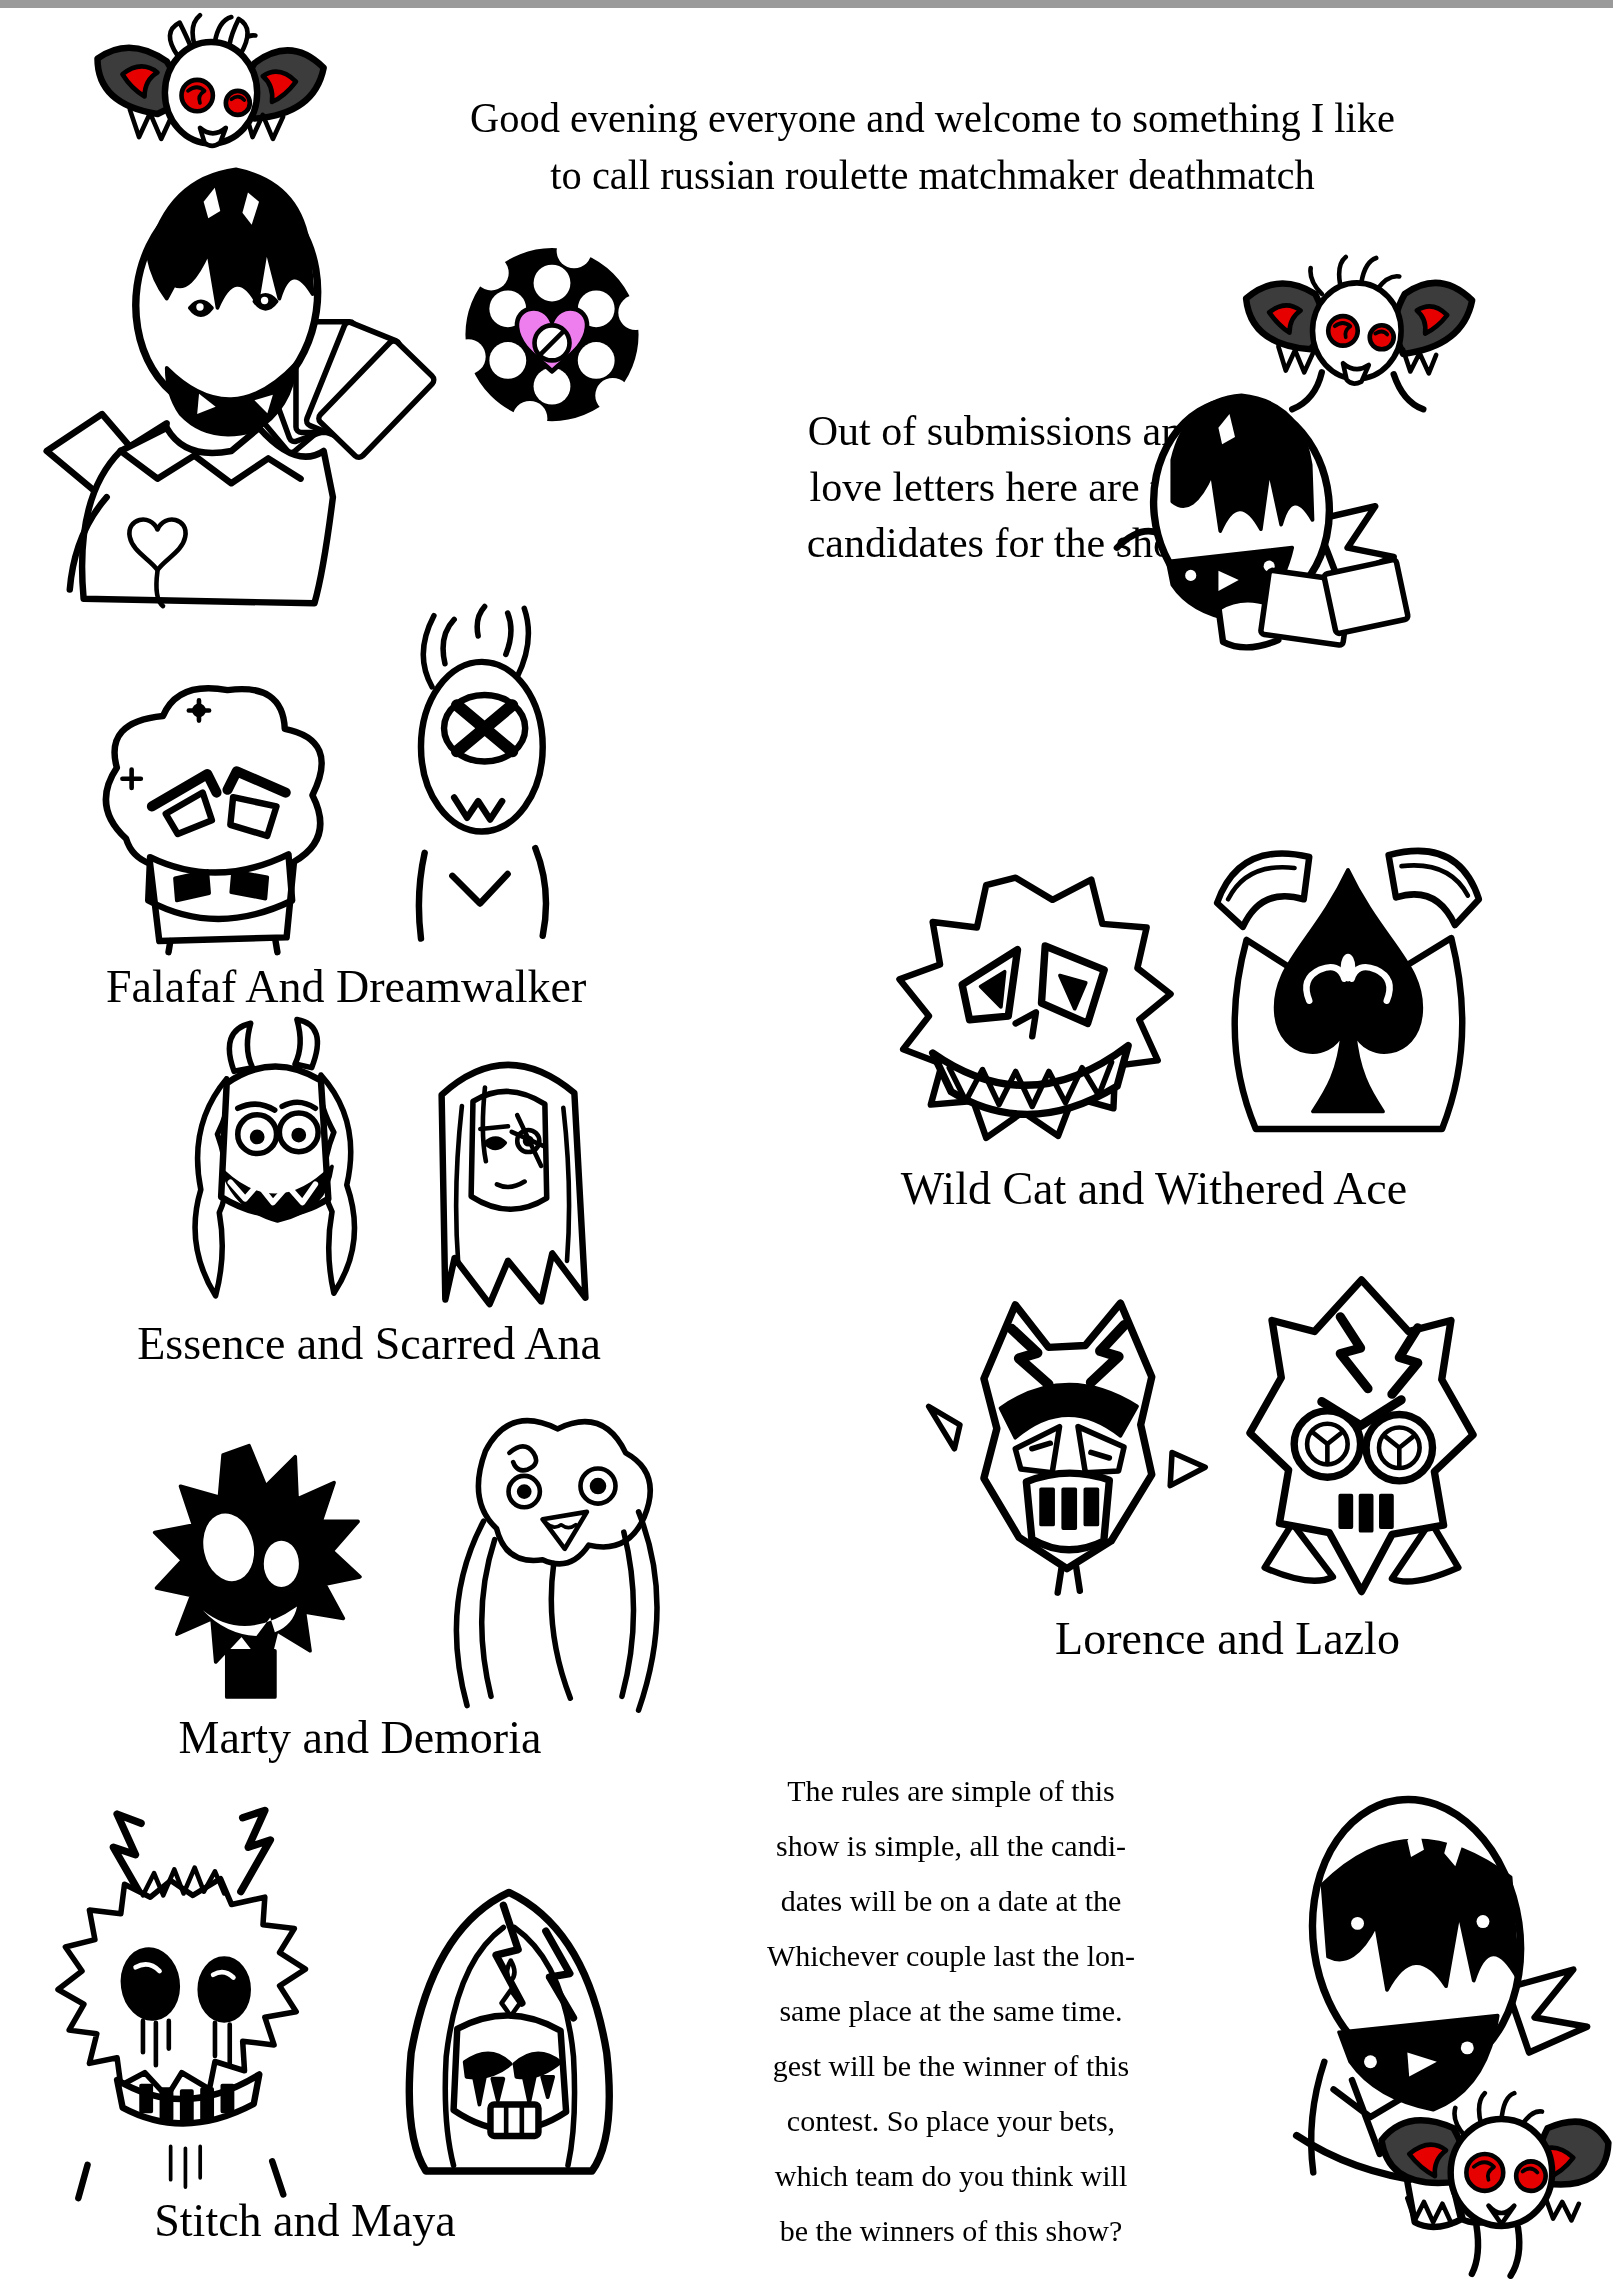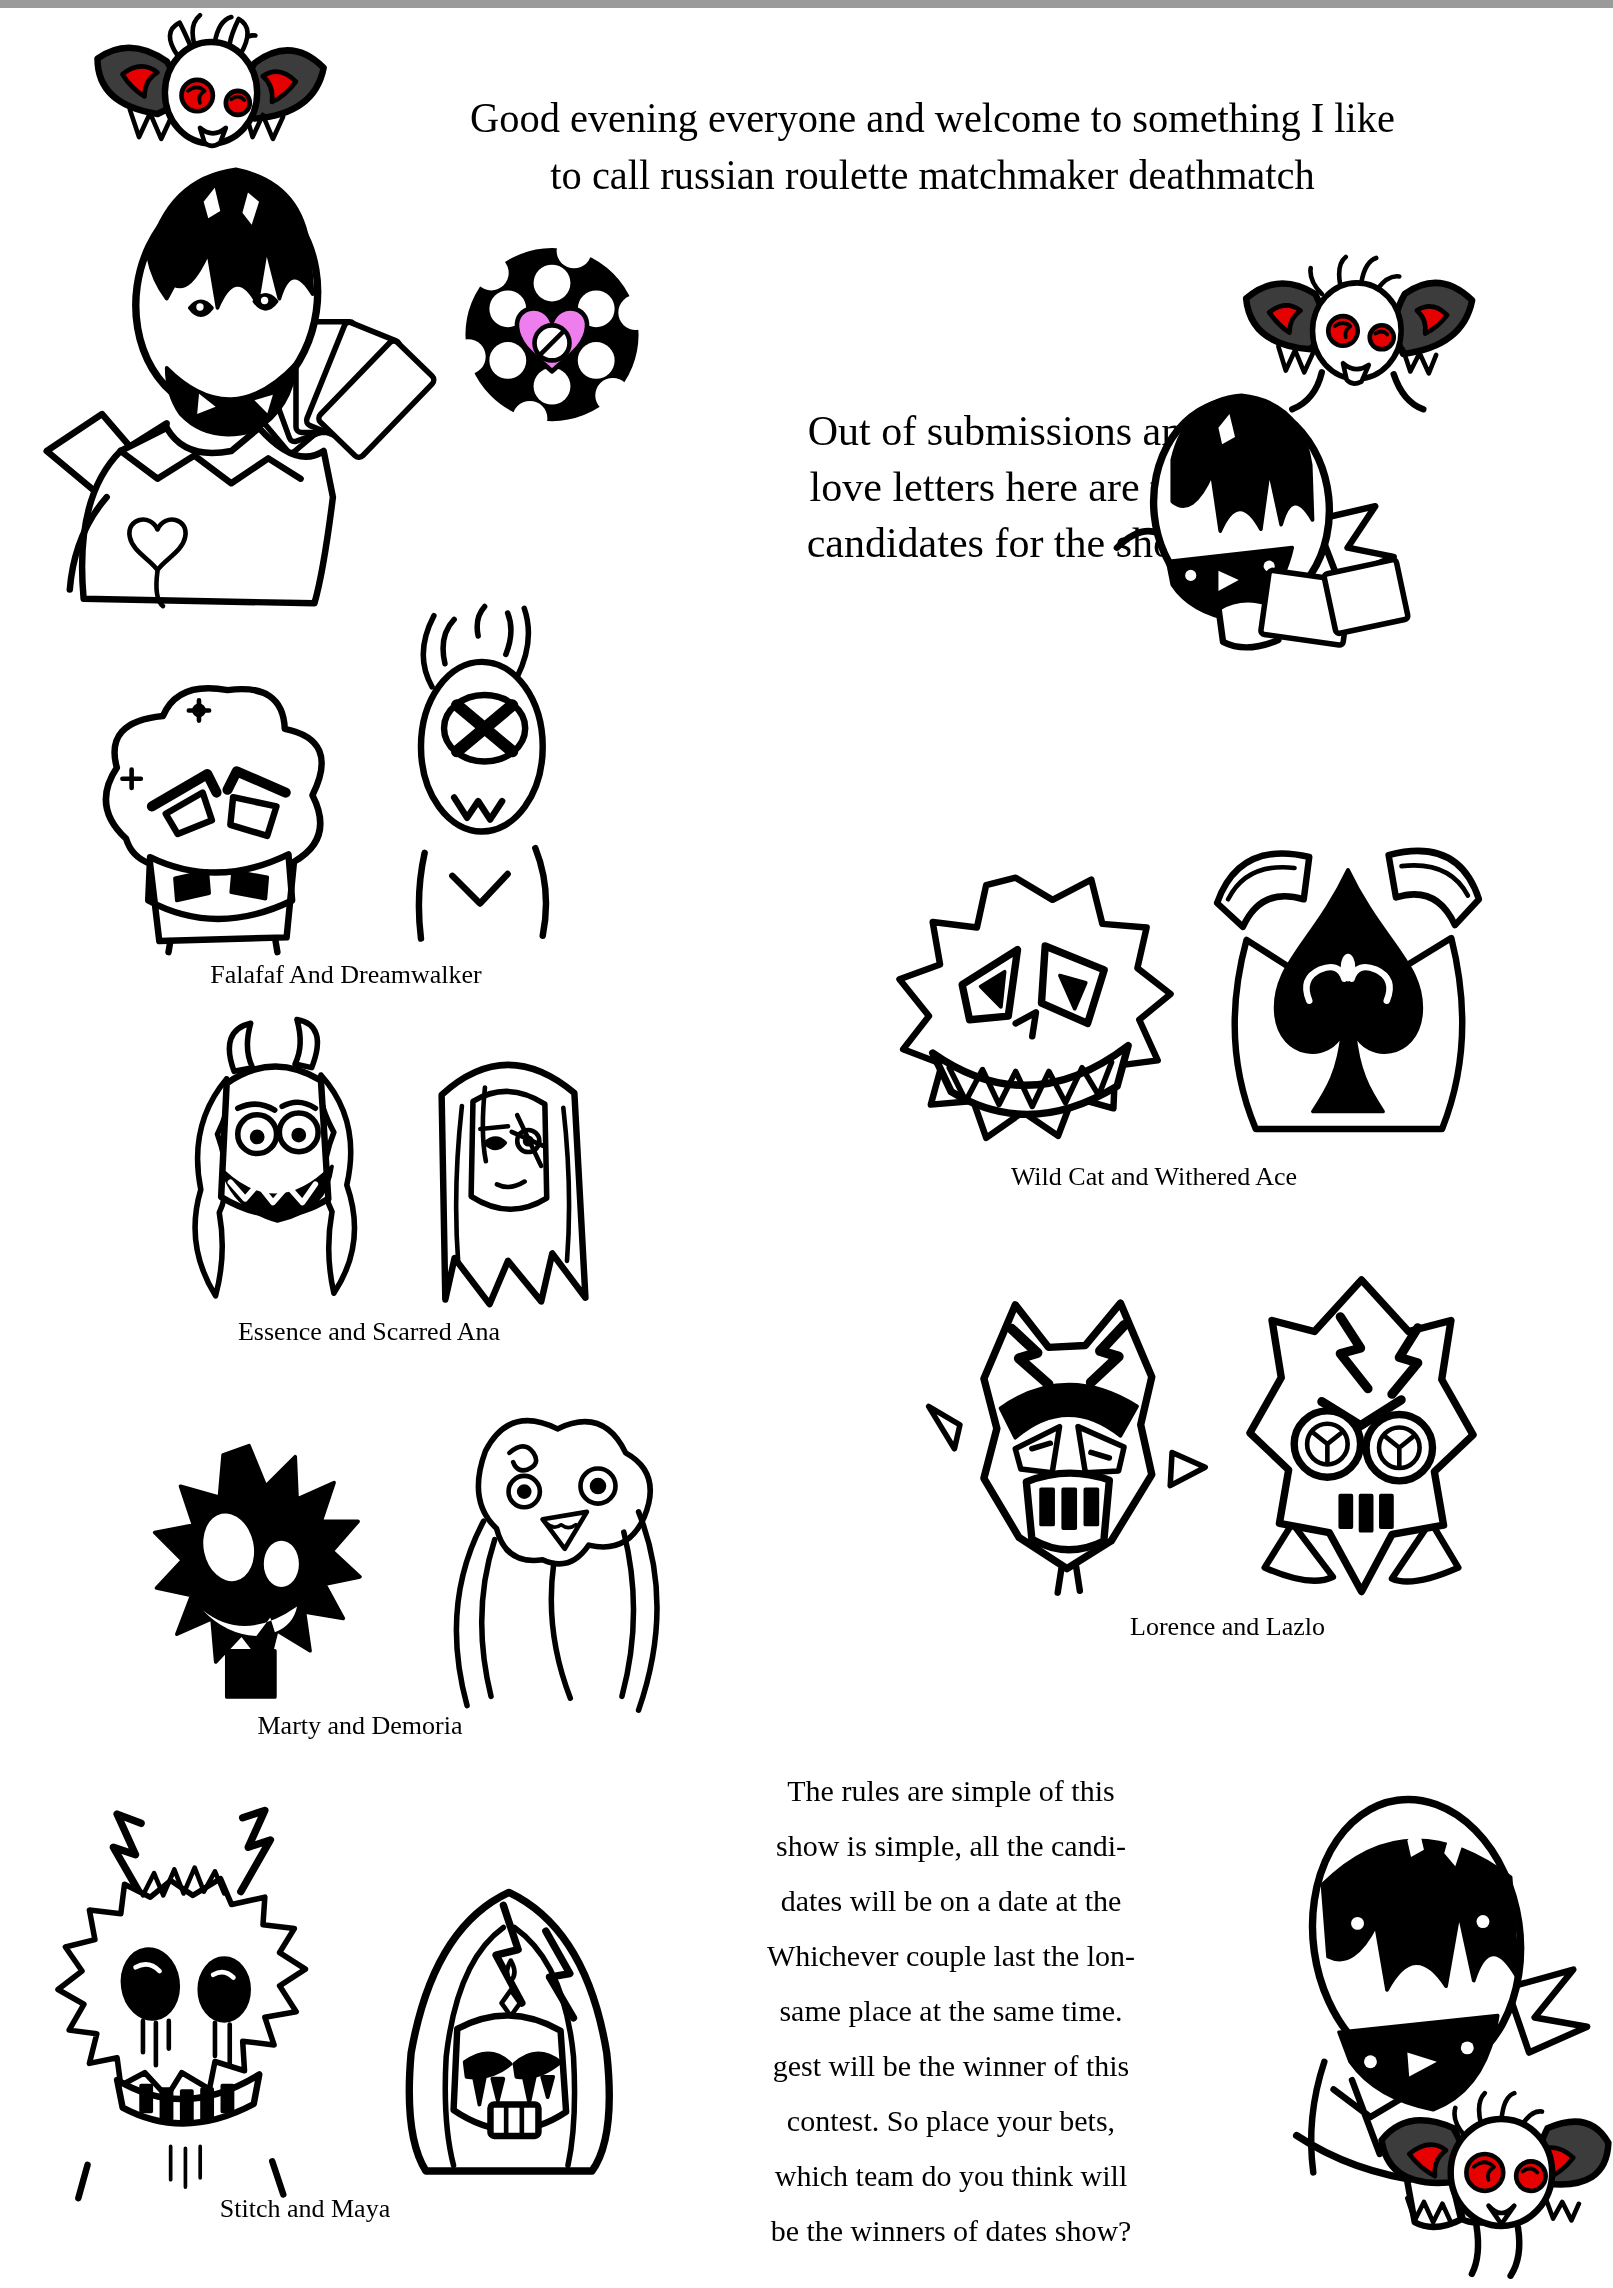--- a/index.html
+++ b/index.html
@@ -8,21 +8,21 @@
   html,body{margin:0;padding:0;background:#9a9a9a;}
   .page{
     position:relative; width:1613px; height:2289px; margin:8px auto;
     background:var(--paper); overflow:hidden;
     font-family:"Liberation Serif", serif; color:var(--ink);
   }
   .txt{position:absolute; text-align:center;}
   .title{font-size:43px; line-height:57px; transform:scaleX(.94); transform-origin:center top;}
   .intro{font-size:42px; line-height:56px;}
   .rules{font-size:30px; line-height:55px;}
-  .caption{font-size:26px; white-space:nowrap;}
+  .caption{font-size:46px; white-space:nowrap;}
   svg.art{position:absolute; overflow:visible;}
   .ln{fill:none;stroke:var(--ink);stroke-width:7;stroke-linecap:round;stroke-linejoin:round;}
   .wh{fill:var(--paper);stroke:var(--ink);stroke-width:7;stroke-linecap:round;stroke-linejoin:round;}
   .bk{fill:var(--ink);stroke:var(--ink);stroke-width:4;stroke-linejoin:round;}
   .red{fill:var(--red);stroke:var(--ink);stroke-width:5;stroke-linejoin:round;}
   .pink{fill:var(--pink);stroke:var(--ink);stroke-width:5;stroke-linejoin:round;}
   .gray{fill:var(--wing);stroke:var(--ink);stroke-width:7;stroke-linejoin:round;}
   .w0{fill:var(--paper);stroke:none;}
 </style>
 </head>
@@ -43,21 +43,21 @@
 
   <div class="txt rules" style="left:637px; top:1755px; width:628px;">
     <div>The rules are simple of this</div>
     <div>show is simple, all the candi-</div>
     <div>dates will be on a date at the</div>
     <div>Whichever couple last the lon-</div>
     <div>same place at the same time.</div>
     <div>gest will be the winner of this</div>
     <div>contest. So place your bets,</div>
     <div>which team do you think will</div>
-    <div>be the winners of dates show?</div>
+    <div>be the winners of this show?</div>
   </div>
 
   <div class="txt caption" style="left:106px; top:952px; width:480px;">Falafaf And Dreamwalker</div>
   <div class="txt caption" style="left:129px; top:1309px; width:480px;">Essence and Scarred Ana</div>
   <div class="txt caption" style="left:120px; top:1703px; width:480px;">Marty and Demoria</div>
   <div class="txt caption" style="left:65px; top:2186px; width:480px;">Stitch and Maya</div>
   <div class="txt caption" style="left:877px; top:1154px; width:554px;">Wild Cat and Withered Ace</div>
   <div class="txt caption" style="left:997px; top:1604px; width:461px;">Lorence and Lazlo</div>
 
   <svg class="art" style="left:18.5px; top:9.2px; width:397px; height:591px;" viewBox="0 0 430 640">

